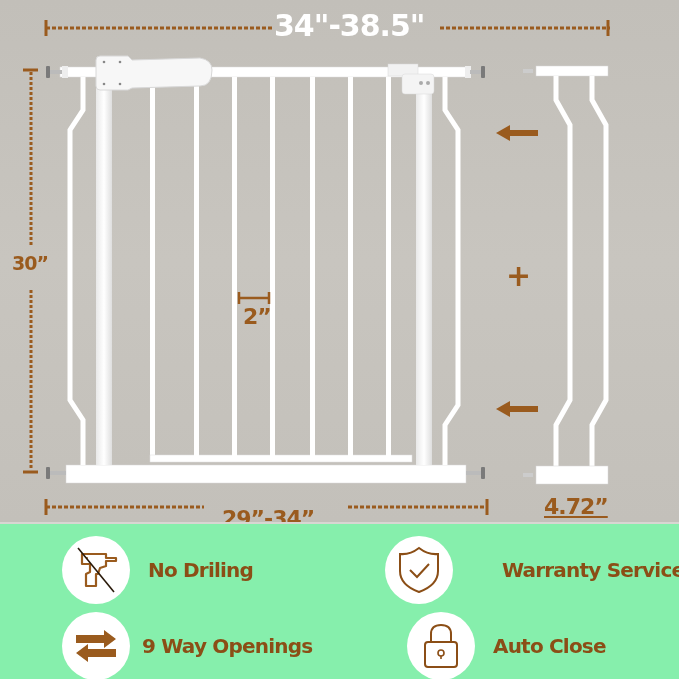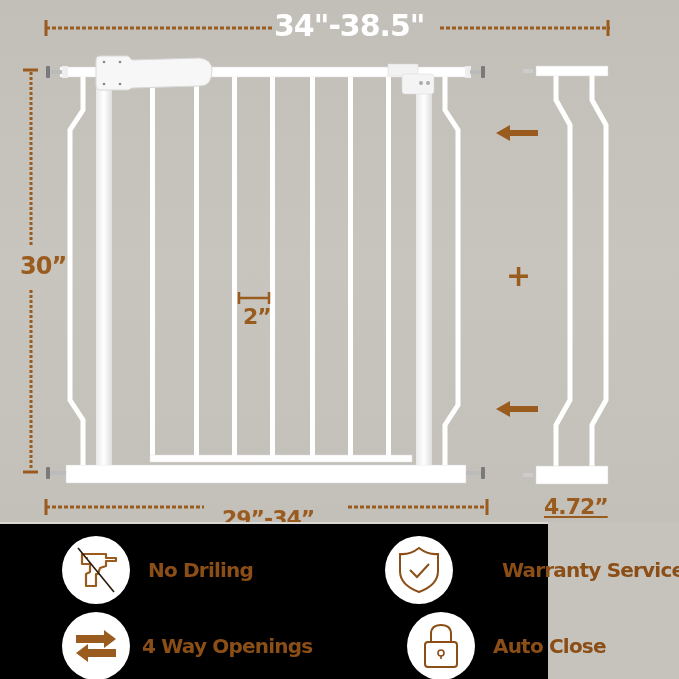--- a/index.html
+++ b/index.html
@@ -1,21 +1,21 @@
 <!DOCTYPE html>
 <html><head>
 <meta charset="utf-8">
 <style>
   * { margin:0; padding:0; box-sizing:border-box; }
   html, body { width:679px; height:679px; overflow:hidden; background:#c6c3bd; }
   body { position:relative; font-family:"Liberation Sans", sans-serif; }
   .top { position:absolute; left:0; top:0; width:679px; height:522px;
          background: linear-gradient(180deg,#c2bfb9 0%,#c8c5bf 50%,#c3c0ba 100%); }
-  .bottom { position:absolute; left:0; top:522px; width:548px; height:157px;
-         background:#000000; border-top:2px solid #d8d6d2; }
+  .bottom { position:absolute; left:0; top:522px; width:679px; height:157px;
+         background:#86efac; border-top:2px solid #d8d6d2; }
   .dim-text { position:absolute; font-weight:bold; font-family:"DejaVu Sans", sans-serif; letter-spacing:-1px; }
   .white-dim { color:#ffffff; font-size:30px; }
   .brown-dim { color:#9a5b1e; }
   .feature { position:absolute; display:flex; align-items:center; }
   .circle { width:68px; height:68px; border-radius:50%; background:#ffffff;
             display:flex; align-items:center; justify-content:center; }
   .feat-label { font-family:"DejaVu Sans", sans-serif; font-weight:bold; color:#8b4e16;
                 font-size:20px; letter-spacing:-0.8px; margin-left:18px; white-space:nowrap; }
   svg { display:block; }
 </style>
@@ -31,21 +31,21 @@
     <line x1="608" y1="20" x2="608" y2="36" stroke="#9a5b1e" stroke-width="3"></line>
   </svg>
   <div class="dim-text white-dim" style="left:274px;top:8px;">34"-38.5"</div>
 
   <svg style="position:absolute;left:20px;top:60px" width="20" height="420">
     <line x1="3" y1="10" x2="18" y2="10" stroke="#9a5b1e" stroke-width="3"></line>
     <line x1="11" y1="12" x2="11" y2="185" stroke="#9a5b1e" stroke-width="3" stroke-dasharray="3,2"></line>
     <line x1="11" y1="230" x2="11" y2="410" stroke="#9a5b1e" stroke-width="3" stroke-dasharray="3,2"></line>
     <line x1="3" y1="412" x2="18" y2="412" stroke="#9a5b1e" stroke-width="3"></line>
   </svg>
-  <div class="dim-text brown-dim" style="left:12px;top:252px;font-size:24px;margin-left:8px;">30”</div>
+  <div class="dim-text brown-dim" style="left:12px;top:252px;font-size:19px;">30”</div>
 
   <svg style="position:absolute;left:0;top:0" width="679" height="522">
     <defs>
       <linearGradient id="wg" x1="0" x2="1" y1="0" y2="0">
         <stop offset="0" stop-color="#e8e8e8"></stop>
           <stop offset="0.5" stop-color="#ffffff"></stop>
           <stop offset="1" stop-color="#dedede"></stop>
       </linearGradient>
     </defs>
 
@@ -149,21 +149,21 @@
     <span class="feat-label">Warranty Service</span>
   </div>
 
   <div class="feature" style="left:62px;top:88px;">
     <div class="circle">
       <svg width="44" height="34" viewBox="0 0 44 34">
         <polygon points="2,6 30,6 30,1 42,10 30,19 30,14 2,14" fill="#9a5b1e"></polygon>
         <polygon points="42,20 14,20 14,15 2,24 14,33 14,28 42,28" fill="#9a5b1e"></polygon>
       </svg>
     </div>
-    <span class="feat-label" style="margin-left:12px;">4 Way Openings</span>
+    <span class="feat-label" style="margin-left:12px;">9 Way Openings</span>
   </div>
 
   <div class="feature" style="left:407px;top:88px;">
     <div class="circle">
       <svg width="40" height="48" viewBox="0 0 40 48">
         <path d="M10 20 L10 12 Q10 3 20 3 Q30 3 30 12 L30 20" fill="none" stroke="#8b4e16" stroke-width="2"></path>
         <rect x="4" y="20" width="32" height="25" rx="3" fill="none" stroke="#8b4e16" stroke-width="2"></rect>
         <circle cx="20" cy="31" r="3" fill="none" stroke="#8b4e16" stroke-width="1.6"></circle>
         <line x1="20" y1="34" x2="20" y2="37" stroke="#8b4e16" stroke-width="1.6"></line>
       </svg>

